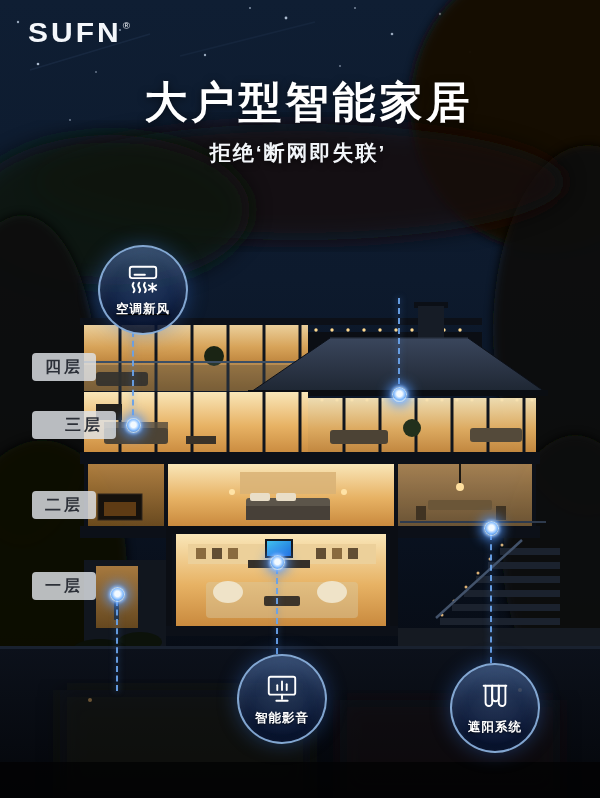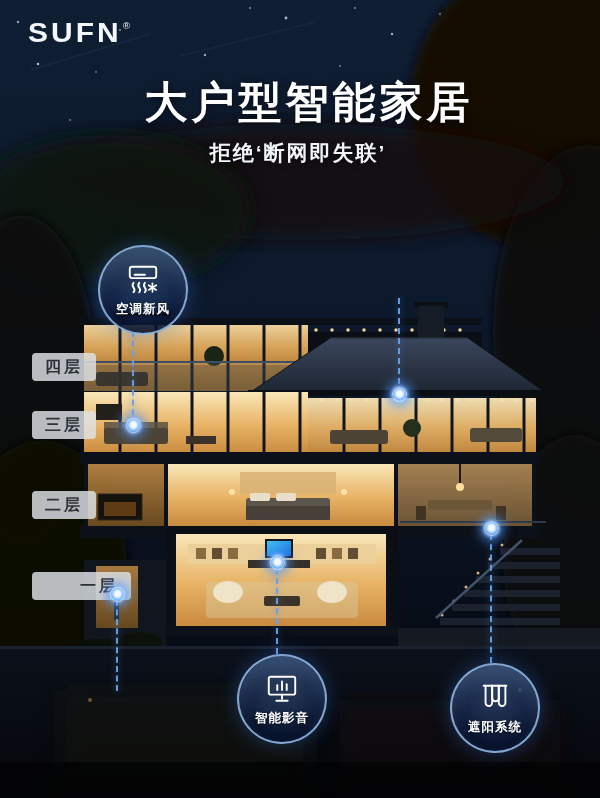--- a/index.html
+++ b/index.html
@@ -14,21 +14,21 @@
         letter-spacing:3px;transform:scaleY(.92);}
   .logo sup{font-size:10px;font-weight:400;margin-left:1px;vertical-align:14px;letter-spacing:0;}
   .title{position:absolute;left:0;top:74px;width:600px;text-align:center;color:#fff;
          font-size:43px;font-weight:900;letter-spacing:4px;text-shadow:0 2px 8px rgba(0,0,0,.55);padding-left:9px;}
   .subtitle{position:absolute;left:0;top:139px;width:596px;text-align:center;color:#f2f5f9;
             font-size:21px;font-weight:700;letter-spacing:2px;text-shadow:0 2px 6px rgba(0,0,0,.6);}
   
   .floor-pill{position:absolute;left:32px;width:64px;height:28px;border-radius:4px;
               background:rgba(223,227,232,.82);color:#2c3038;font-size:16px;font-weight:700;
               letter-spacing:3px;text-align:center;line-height:28px;}
-  .fp-4{top:329px;margin-top:24px;} .fp-3{top:411px;} .fp-2{top:491px;} .fp-1{top:572px;padding-left:35px;}
+  .fp-4{top:329px;margin-top:24px;} .fp-3{top:411px;padding-left:20px;} .fp-2{top:491px;} .fp-1{top:572px;}
   
   .leader{position:absolute;width:0;border-left:2px dashed rgba(105,162,232,.95);
           filter:drop-shadow(0 0 3px rgba(70,130,220,.7));}
   .glow-dot{position:absolute;width:13px;height:13px;border-radius:50%;
             background:radial-gradient(circle at 50% 45%, #f2f9ff 0 28%, #7db8ff 60%, rgba(70,140,255,.25) 100%);
             border:1px solid rgba(200,228,255,.8);
             box-shadow:0 0 12px 4px rgba(80,150,255,.85), 0 0 3px 1px rgba(220,240,255,.9);}
   
   .callout{position:absolute;width:86px;height:86px;border-radius:50%;
            background:radial-gradient(circle at 50% 28%, rgba(86,128,198,.42), rgba(13,30,68,.82) 72%);

